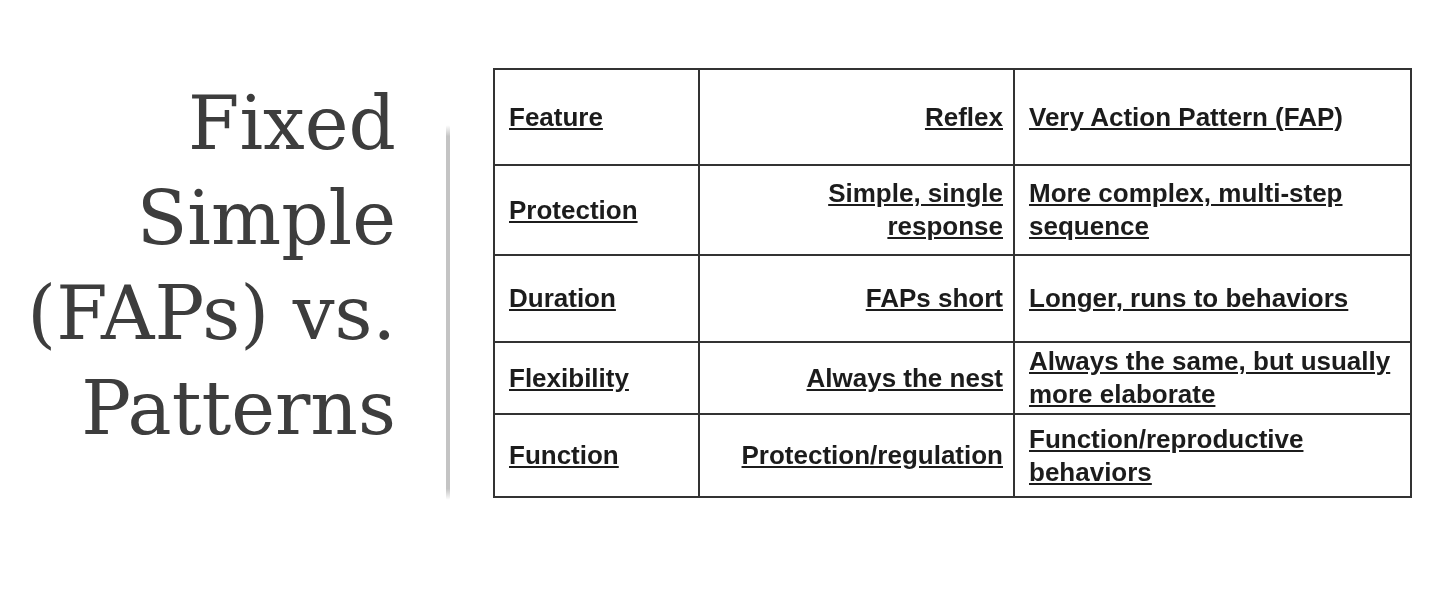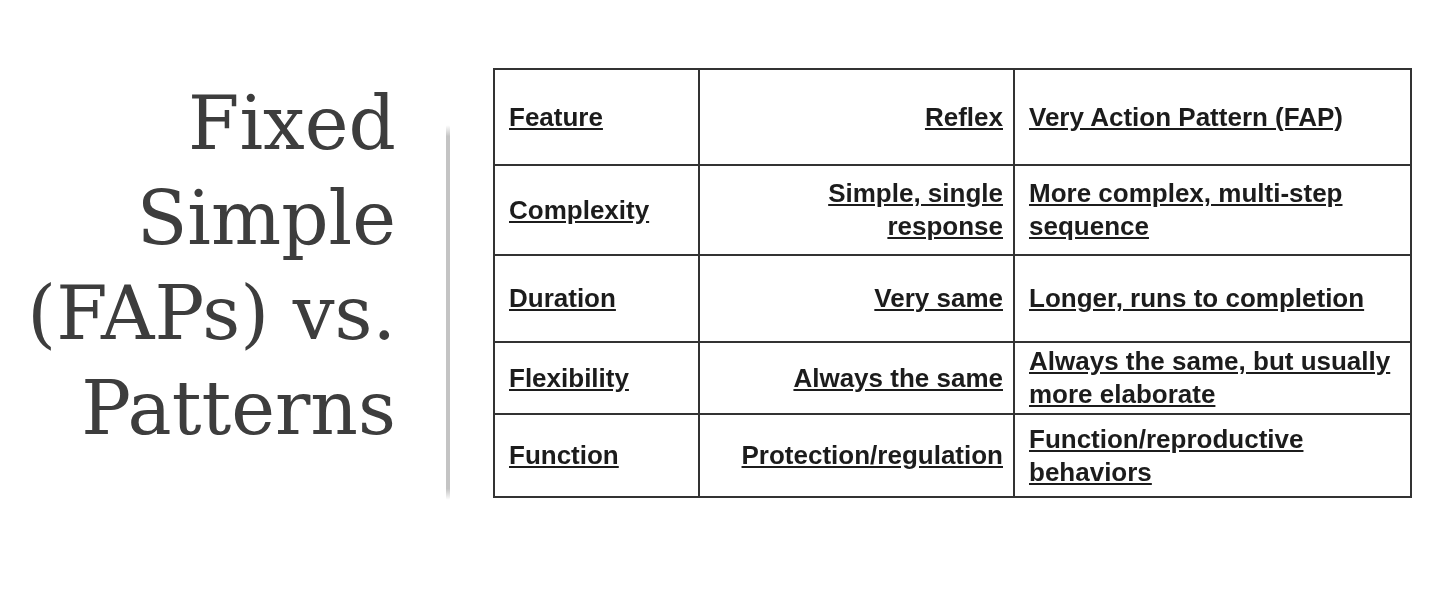--- a/index.html
+++ b/index.html
@@ -104,34 +104,34 @@
     </colgroup>
     <thead>
       <tr>
         <th>Feature</th>
         <th>Reflex</th>
         <th>Very Action Pattern (FAP)</th>
       </tr>
     </thead>
     <tbody>
         <tr>
-          <td>Complexity</td>
+          <td>Protection</td>
           <td>Simple, single
 response</td>
           <td>More complex, multi-step
 sequence</td>
         </tr>
         <tr>
           <td>Duration</td>
-          <td>Very same</td>
-          <td>Longer, runs to completion</td>
+          <td>FAPs short</td>
+          <td>Longer, runs to behaviors</td>
         </tr>
         <tr>
           <td>Flexibility</td>
-          <td>Always the same</td>
+          <td>Always the nest</td>
           <td>Always the same, but usually
 more elaborate</td>
         </tr>
         <tr>
           <td>Function</td>
           <td>Protection/regulation</td>
           <td>Function/reproductive
 behaviors</td>
         </tr>
       </tbody>

